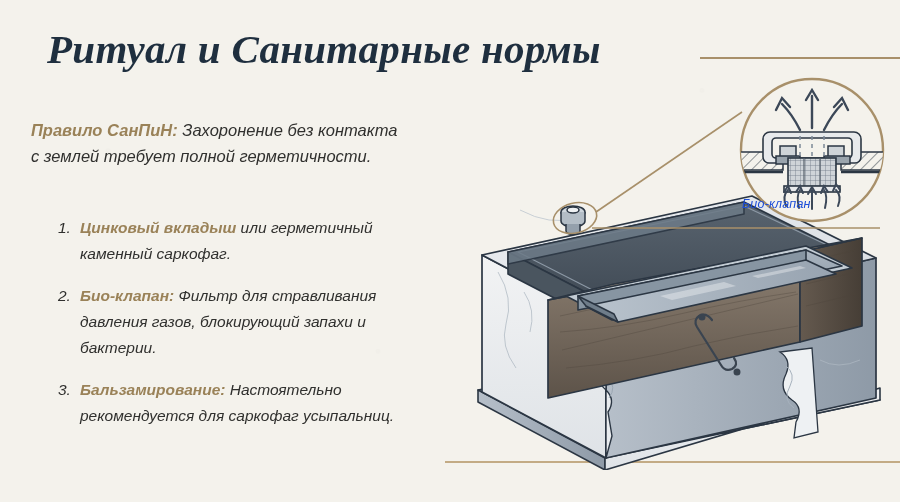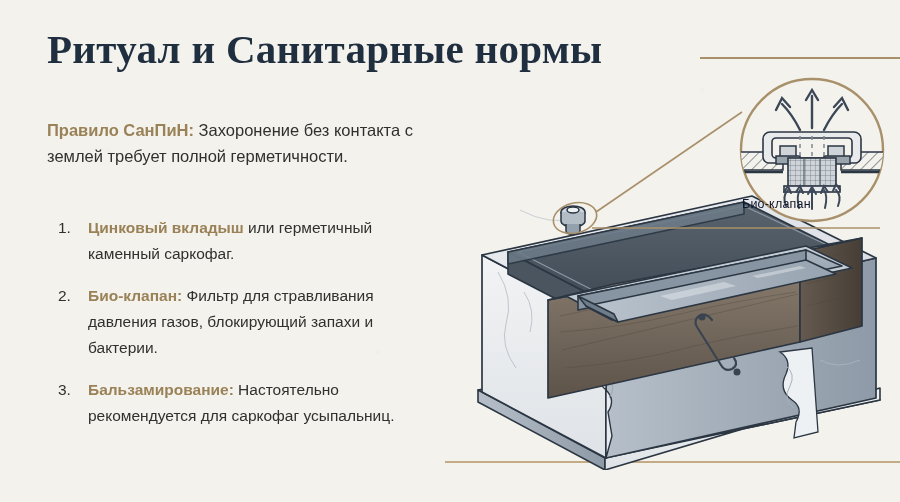--- a/index.html
+++ b/index.html
@@ -2,21 +2,21 @@
 <html><head>
 <meta charset="utf-8">
 <style>
   html,body{margin:0;padding:0;}
   body{
     width:900px;height:502px;overflow:hidden;
     background:#f4f2ec;
     font-family:"Liberation Sans", sans-serif;
     position:relative;
   }
-  .slide{position:absolute;inset:0;background:#f4f2ec;}
+  .slide{position:absolute;inset:0;background:#f4f2ec;font-style:italic;}
   
   .grain{position:absolute;inset:0;pointer-events:none;
     background:
       radial-gradient(circle at 12% 30%, rgba(0,0,0,.012) 0 2px, transparent 3px),
       radial-gradient(circle at 42% 70%, rgba(0,0,0,.012) 0 2px, transparent 3px),
       radial-gradient(circle at 78% 18%, rgba(0,0,0,.01) 0 2px, transparent 3px),
       radial-gradient(circle at 62% 88%, rgba(0,0,0,.01) 0 2px, transparent 3px);
   }
 
   
@@ -33,40 +33,40 @@
     position:absolute;left:700px;top:57px;width:200px;height:2px;
     background:#a8906a;
   }
   .bottom-rule{
     position:absolute;left:445px;top:461px;width:455px;height:2px;
     background:#c3ab85;
   }
 
   
   .lead{
-    position:absolute;left:47px;top:117px;width:370px;
+    position:absolute;left:31px;top:117px;width:370px;
     font-size:16.5px;line-height:26px;color:#30302e;
   }
   .lead b{color:#9a8258;font-weight:700;}
 
   .list{
     position:absolute;left:58px;top:215px;width:370px;
     font-size:15.5px;line-height:26px;color:#30302e;
   }
   .li{display:flex;margin-bottom:16px;}
   .li-num{width:22px;flex:0 0 22px;color:#30302e;}
-  .li-txt{flex:1;margin-left:8px;}
+  .li-txt{flex:1;}
   .li-txt b{color:#9a8258;font-weight:700;}
   .li.gap{margin-top:12px;}
 
   
   .art{position:absolute;left:420px;top:70px;width:480px;height:400px;}
   .inset-label{
     position:absolute;left:742px;top:197px;
-    font-size:12.5px;color:#0f172a;letter-spacing:.2px;
+    font-size:12.5px;color:#1d4ed8;letter-spacing:.2px;
   }
 </style>
 </head>
 <body>
 
 <div class="slide">
 
   <div class="grain"></div>
 
   <div class="title">Ритуал и Санитарные нормы</div>

